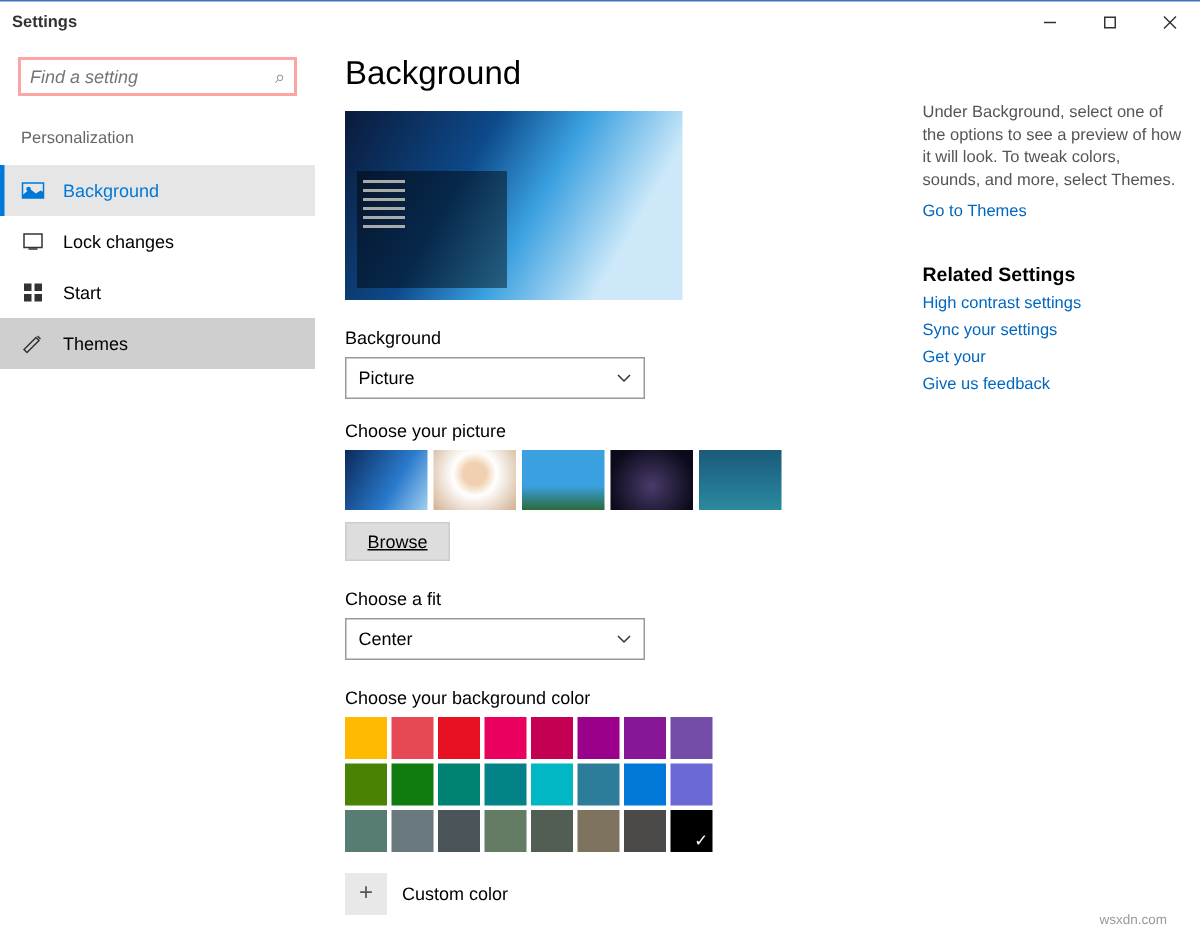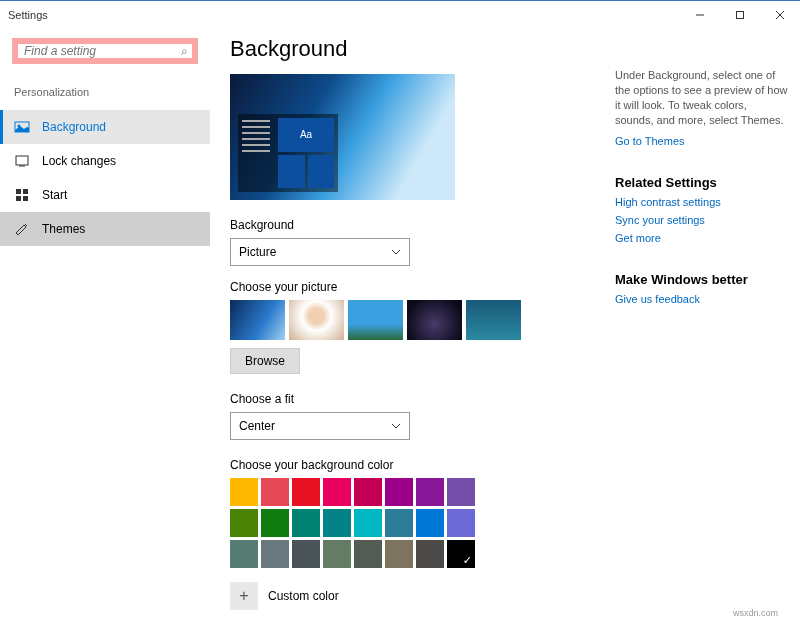--- a/index.html
+++ b/index.html
@@ -1,61 +1,61 @@
 <!DOCTYPE html>
 <html><head>
 <meta charset="utf-8">
 <style>
 * { margin: 0; padding: 0; box-sizing: border-box; font-family: "Segoe UI", Tahoma, sans-serif; }
 body { width: 800px; height: 622px; background: #fff; overflow: hidden; font-size: 12px; color: #000; position: relative; }
 
 
 .titlebar { height: 28px; display: flex; align-items: center; padding-left: 8px; border-top: 1px solid #3a77b9; }
-.titlebar-title { font-size: 11px; color: #333; }
+.titlebar-title { font-size: 11px; color: #333; font-weight: bold; }
 .titlebar-controls { margin-left: auto; display: flex; }
 .titlebar-btn { width: 40px; height: 28px; display: flex; align-items: center; justify-content: center; font-size: 12px; color: #333; }
 .titlebar-btn svg { width: 10px; height: 10px; }
 
 .content { display: flex; height: calc(100% - 28px); }
 
 
 .sidebar { width: 210px; padding: 10px 0; background: #fff; }
 .home-row { display: flex; align-items: center; padding: 6px 14px; font-size: 12px; margin-bottom: 12px; }
 .home-row svg { width: 16px; height: 16px; margin-right: 10px; }
-.search-box { margin: 0 12px 16px 12px; border: 6px solid #fca5a5; display: flex; align-items: center; height: 26px; padding: 0 6px; }
+.search-box { margin: 0 12px 16px 12px; border: 2px solid #fca5a5; display: flex; align-items: center; height: 26px; padding: 0 6px; }
 .search-box input { border: none; outline: none; flex: 1; font-size: 12px; color: #888; font-style: italic; }
 .search-box .srch { color: #888; }
 .section-title { padding: 6px 14px; color: #666; font-size: 11px; margin-bottom: 6px; }
 .nav-item { display: flex; align-items: center; padding: 9px 14px; font-size: 12px; cursor: pointer; position: relative; }
 .nav-item svg { width: 16px; height: 16px; margin-right: 12px; flex-shrink:0; }
 .nav-item.active { background: #e6e6e6; color: #0078d7; }
 .nav-item.active::before { content:""; position:absolute; left:0; top:0; bottom:0; width:3px; background:#0078d7; }
 .nav-item.selected { background: #cfcfcf; }
 
 
 .main { flex: 1; padding: 8px 20px 10px 20px; overflow-y: auto; }
 .page-heading { font-size: 22px; font-weight: 400; margin-bottom: 12px; }
 .preview-img { width: 225px; height: 126px; background: linear-gradient(120deg, #0a1a3a 0%, #0d4a8a 35%, #3aa0e0 55%, #cde9f9 80%); position: relative; margin-bottom: 18px; }
 .preview-start { position: absolute; left: 8px; bottom: 8px; width: 100px; height: 78px; background: rgba(0,0,0,0.45); display:flex; }
 .start-left { width: 36px; display:flex; flex-direction:column; gap:4px; padding: 6px 4px;}
 .start-left div { height:2px; background:#aaa; }
 .start-tiles { flex:1; padding:4px; display:grid; grid-template-columns: 1fr 1fr; grid-template-rows: 1fr 1fr; gap:3px;}
 .tile { background:#0b4f9e; }
 .tile.big { grid-column: 1/3; display:flex; align-items:center; justify-content:center; color:#fff; font-size:10px;}
 .section-label { font-size: 12px; margin-bottom: 6px; margin-top: 4px; }
-.dropdown { width: 180px; height: 28px; border: 1px solid #999; display: flex; align-items: center; padding: 0 8px; font-size: 12px; justify-content: space-between; margin-bottom: 14px; }
+.dropdown { width: 200px; height: 28px; border: 1px solid #999; display: flex; align-items: center; padding: 0 8px; font-size: 12px; justify-content: space-between; margin-bottom: 14px; }
 .dropdown svg { width: 10px; height: 10px; }
 .thumbs { display: flex; gap: 4px; margin-bottom: 8px; }
 .thumb { width: 55px; height: 40px; }
 .t1 { background: linear-gradient(120deg,#0a2a5a,#2a7acc 60%,#a0d0f0); }
 .t2 { background: radial-gradient(circle at 50% 40%, #f0d0b0 20%, #fff 40%, #d0b090); }
 .t3 { background: linear-gradient(#3aa0e0 60%, #2a6a3a); }
 .t4 { background: radial-gradient(circle at 50% 60%, #4a3a6a, #0a0a1a 80%); }
 .t5 { background: linear-gradient(#1a5a7a,#2a8aa0); }
-.browse-btn { padding: 5px 14px; background: #ddd; border: 1px solid #ccc; font-size: 12px; margin-bottom: 14px; display: inline-block; }
+.browse-btn { padding: 5px 14px; background: #ddd; border: 1px solid #ccc; font-size: 12px; margin-bottom: 14px; display: inline-block; text-decoration: underline; }
 .colors { display:grid; grid-template-columns: repeat(8, 28px); gap:3px; margin-bottom:14px;}
 .color-sw { width: 28px; height: 28px; position:relative; }
 .color-sw.checked::after { content:"✓"; position:absolute; color:#fff; right:3px; bottom:1px; font-size:11px;}
 .custom-row { display:flex; align-items:center; gap:10px;}
 .custom-btn { width:28px; height:28px; background:#e8e8e8; display:flex; align-items:center; justify-content:center; font-size:16px; color:#555;}
 
 
 .rightpanel { width: 185px; padding: 40px 12px 0 0;}
 .rp-heading { font-size: 13px; font-weight: 600; margin-bottom: 6px; }
 .rp-text { font-size: 11px; color: #555; margin-bottom: 8px; line-height: 1.35;}
@@ -135,25 +135,20 @@
     <div class="preview-img">
       <div class="preview-start">
         <div class="start-left">
             <div></div>
             <div></div>
             <div></div>
             <div></div>
             <div></div>
             <div></div>
           </div>
-        <div class="start-tiles">
-          <div class="tile big">Aa</div>
-          <div class="tile"></div>
-            <div class="tile"></div>
-        </div>
       </div>
     </div>
 
     <div class="section-label">Background</div>
     <div class="dropdown">
       <span>Picture</span>
       <svg viewBox="0 0 10 10">
           <path d="M1 3 L5 7 L9 3" fill="none" stroke="#333"></path>
         </svg>
     </div>
@@ -211,20 +206,19 @@
   </div>
 
   <div class="rightpanel">
     <div class="rp-text">Under Background, select one of the options to see a preview of how it will look. To tweak colors, sounds, and more, select Themes.</div>
     <a class="rp-link">Go to Themes</a>
 
     <div class="rp-heading">Related Settings</div>
     <a class="rp-link">High contrast settings</a>
     <a class="rp-link">Sync your settings</a>
 
-    <a class="rp-link">Get more</a>
-
-    <div class="rp-heading">Make Windows better</div>
+    <a class="rp-link">Get your</a>
+
     <a class="rp-link">Give us feedback</a>
   </div>
 </div>
 
 <div class="watermark">wsxdn.com</div>
 
 </body></html>

